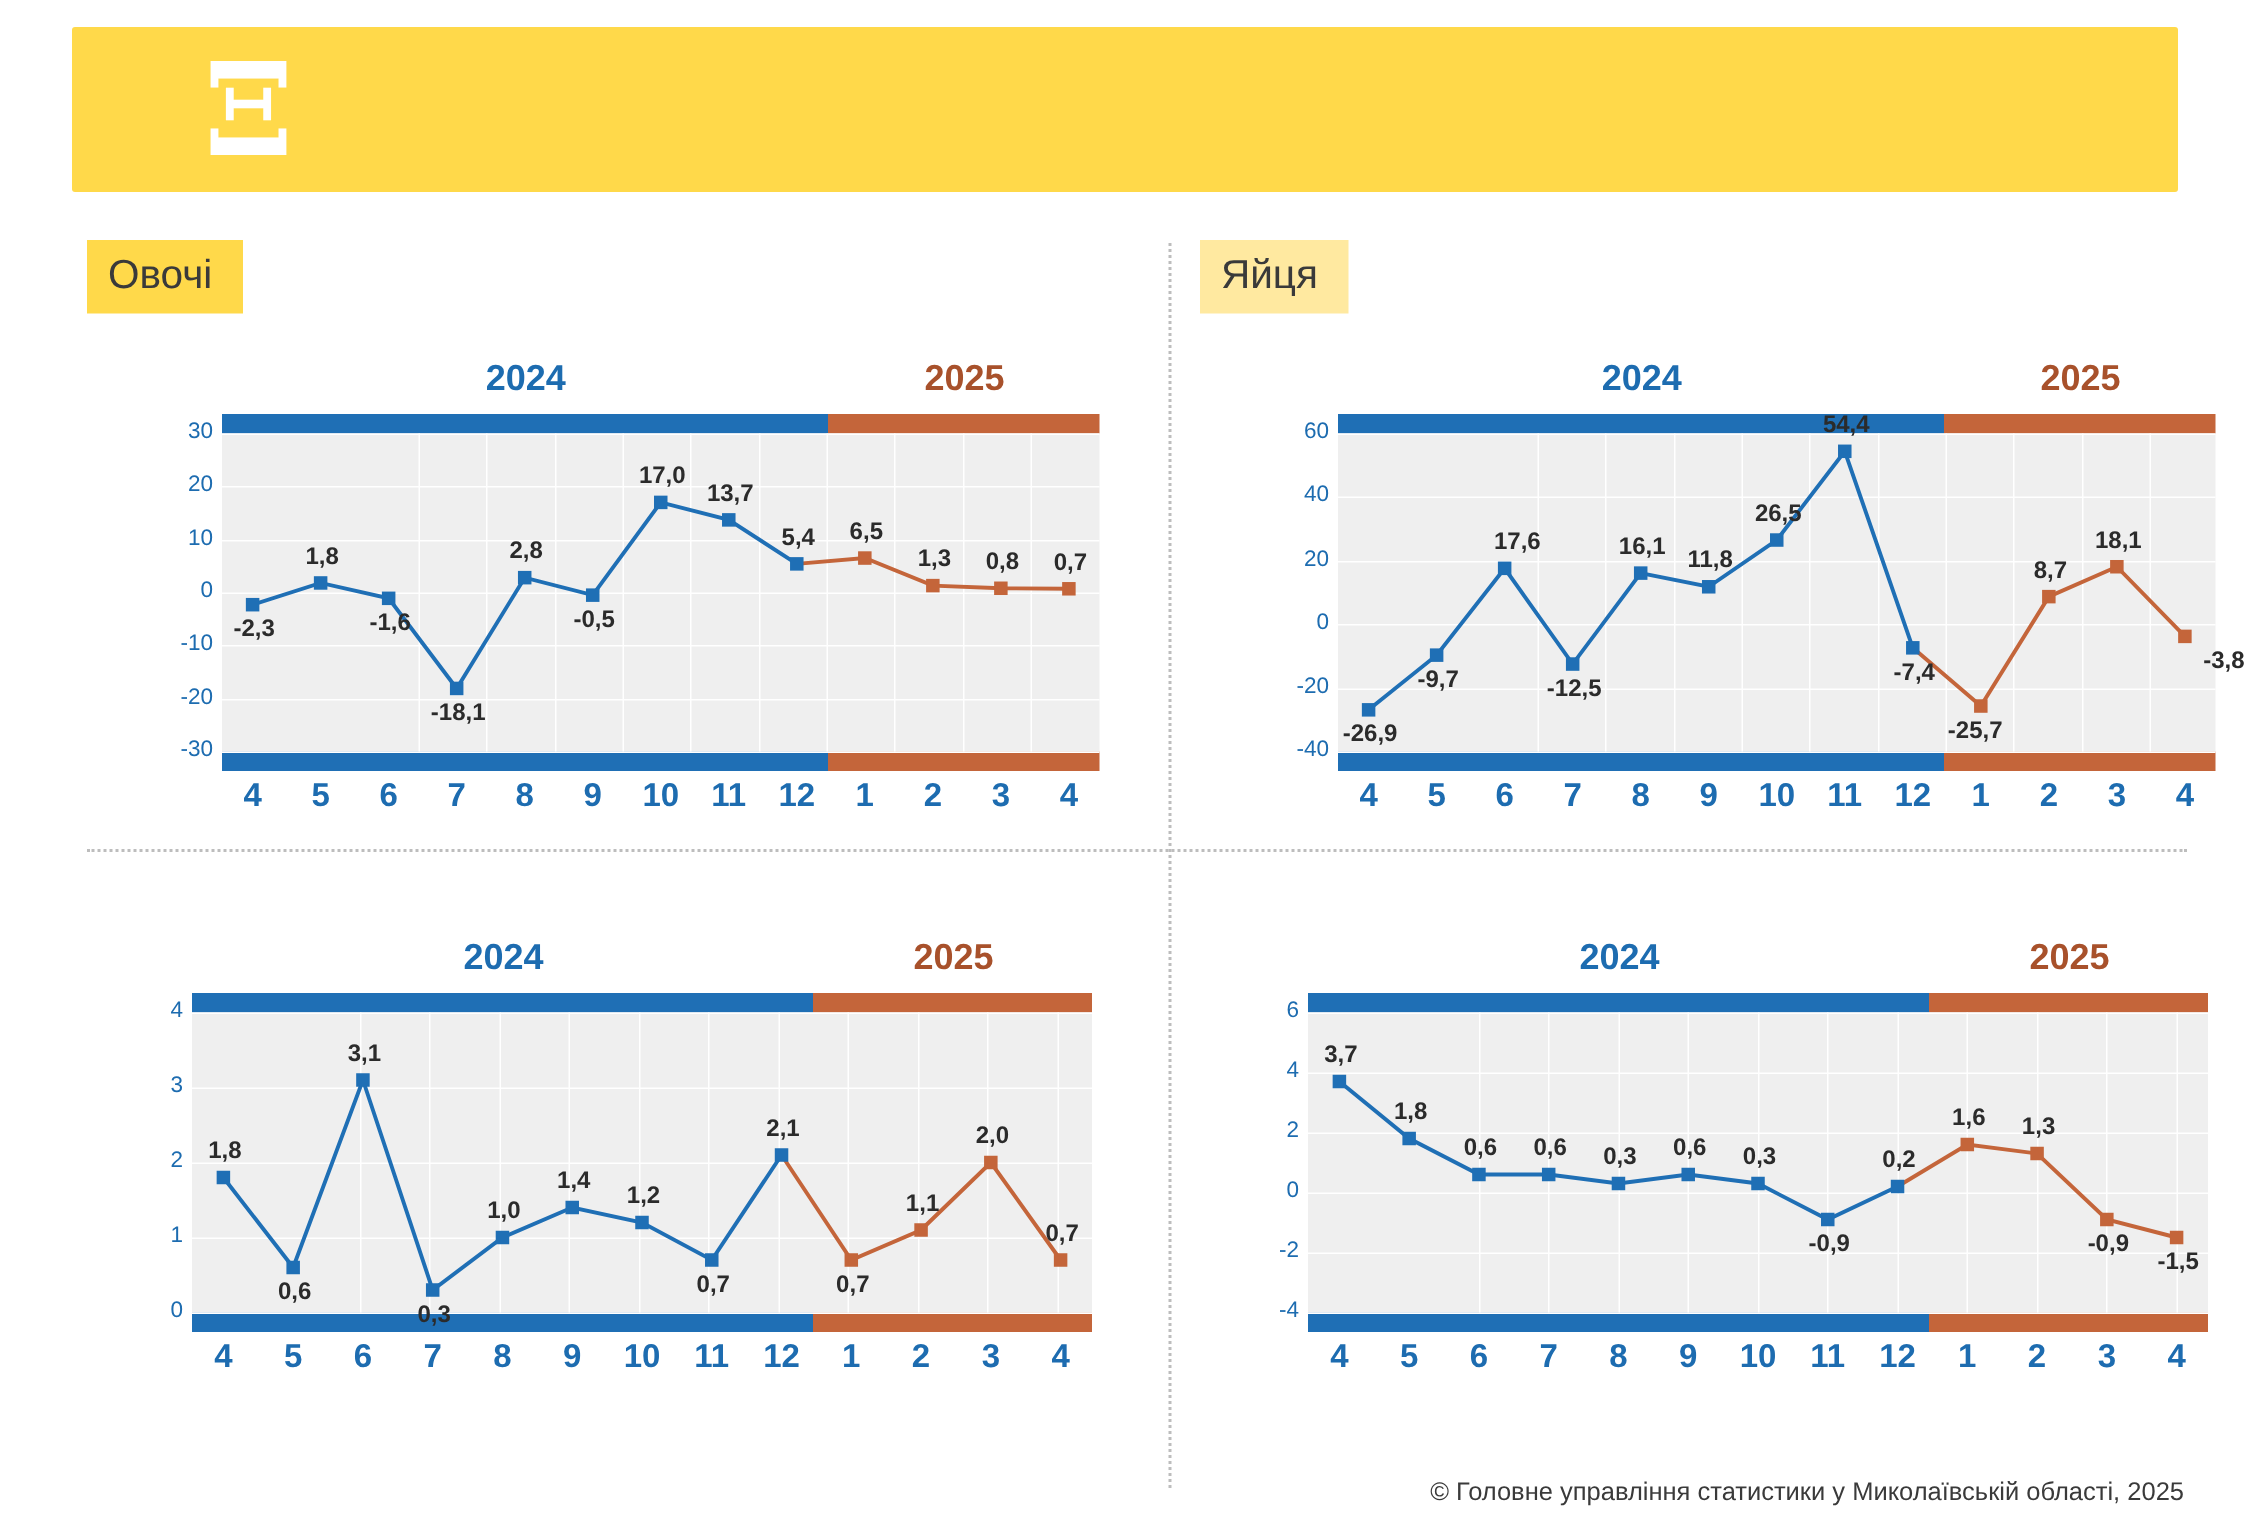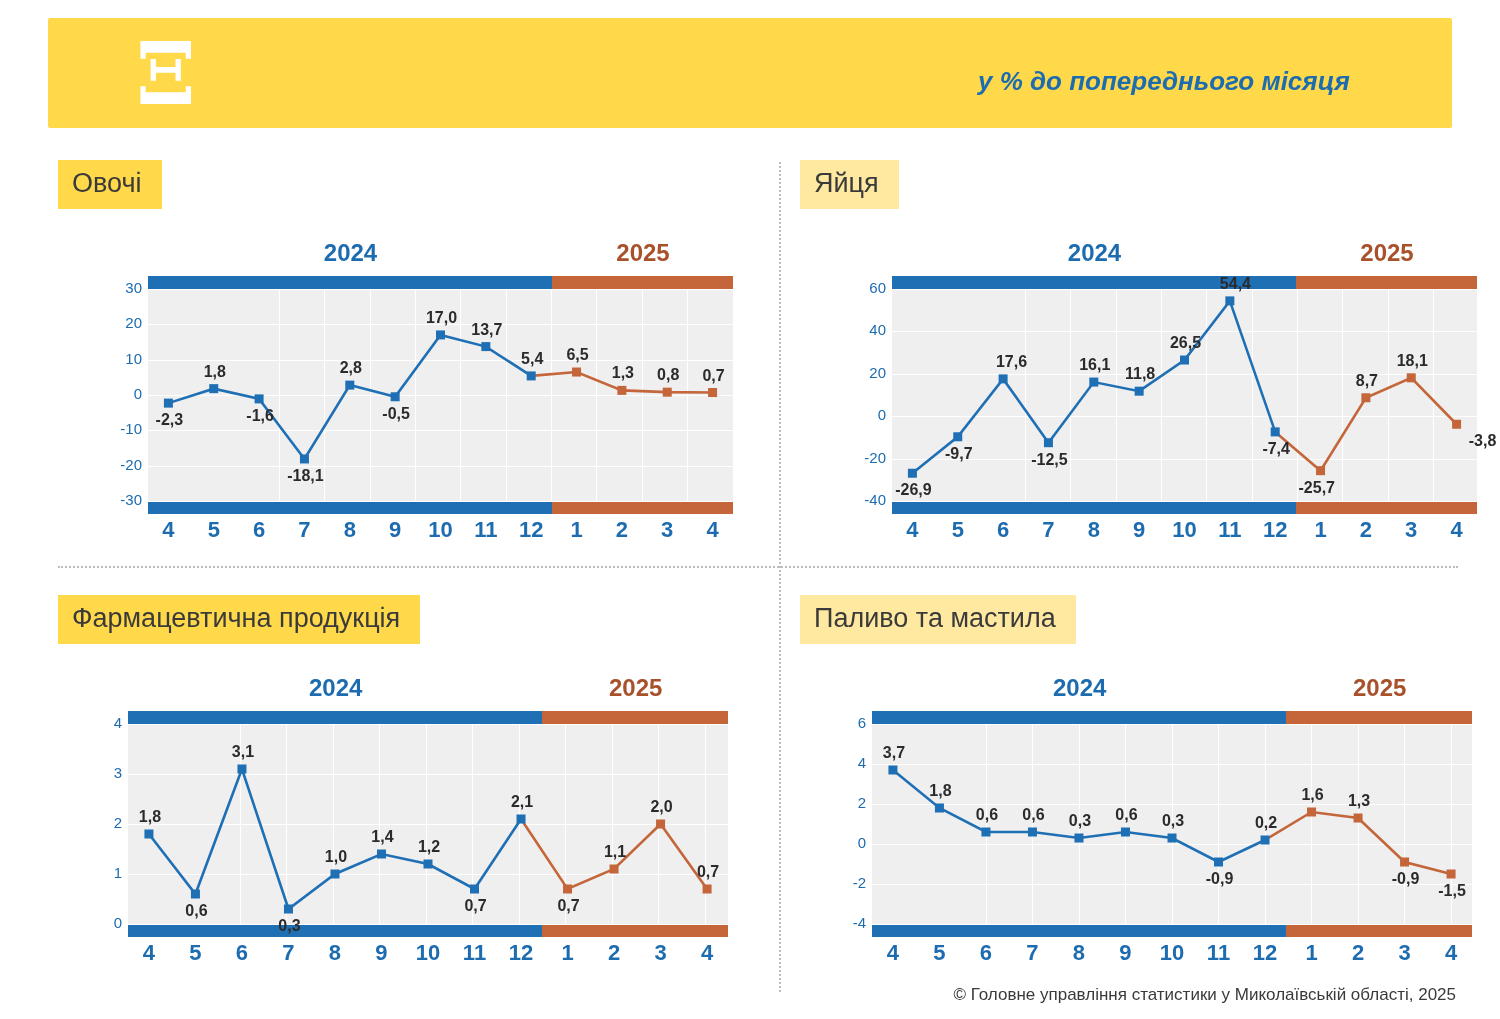--- a/index.html
+++ b/index.html
@@ -95,21 +95,20 @@
   .footer{
     position:absolute;right:44px;top:985px;
     font-size:17px;color:#3a3a3a;
   }
 </style>
 </head>
 <body>
 
 <div class="header">
   <div class="logo">Ξ</div>
-  <div class="title-right">у % до попереднього місяця</div>
 </div>
 
 <div class="divider-v"></div>
 <div class="divider-h"></div>
 
 <div class="panel panel-tl">
   <span class="cat-label">Овочі</span>
   <div class="chart-area" id="area-vegetables" style="height: 320px;">
       <div class="yearlabel y24" style="left:265.8023255813953px;top:8px;">2024</div>
       <div class="yearlabel y25" style="left:558.3023255813953px;top:8px;">2025</div>
@@ -250,31 +249,30 @@
         <rect x="606.7441860465116" y="142.328" width="9" height="9" fill="#c4653a"></rect>
         <rect x="652.0930232558139" y="188.75599999999997" width="9" height="9" fill="#c4653a"></rect>
       </svg>
       <div class="dlabel" style="left:90.40697674418604px;top:250.228px;width:46px;text-align:center;">-26,9</div>
       <div class="dlabel" style="left:135.75581395348837px;top:213.764px;width:46px;text-align:center;">-9,7</div>
       <div class="dlabel" style="left:181.10465116279067px;top:121.88799999999998px;width:46px;text-align:right;">17,6</div>
       <div class="dlabel" style="left:226.453488372093px;top:219.7px;width:46px;text-align:center;">-12,5</div>
       <div class="dlabel" style="left:271.80232558139534px;top:125.06799999999998px;width:46px;text-align:center;">16,1</div>
       <div class="dlabel" style="left:317.15116279069764px;top:134.184px;width:46px;text-align:center;">11,8</div>
       <div class="dlabel" style="left:362.5px;top:103.01999999999998px;width:46px;text-align:center;">26,5</div>
-      <div class="dlabel" style="left:407.84883720930236px;top:43.871999999999986px;width:46px;margin-left:12px;">54,4</div>
+      <div class="dlabel" style="left:407.84883720930236px;top:43.871999999999986px;width:46px;text-align:center;">54,4</div>
       <div class="dlabel" style="left:453.1976744186046px;top:208.88799999999998px;width:46px;text-align:center;">-7,4</div>
       <div class="dlabel" style="left:498.54651162790697px;top:247.684px;width:46px;text-align:left;">-25,7</div>
       <div class="dlabel" style="left:543.8953488372093px;top:140.75599999999997px;width:46px;text-align:center;">8,7</div>
       <div class="dlabel" style="left:589.2441860465116px;top:120.828px;width:46px;text-align:center;">18,1</div>
       <div class="dlabel" style="left:634.5930232558139px;top:201.25599999999997px;width:46px;text-align:center;padding-left:25px;">-3,8</div>
     </div>
 </div>
 
 <div class="panel panel-bl">
-  <span class="cat-label">Фармацевтична продукція</span>
   <div class="chart-area" id="area-pharma" style="height: 308px;">
       <div class="yearlabel y24" style="left:250.97674418604652px;top:8px;">2024</div>
       <div class="yearlabel y25" style="left:550.9767441860465px;top:8px;">2025</div>
       <div class="bandtop band-blue" style="left:70px;top:45px;width:413.953488372093px;"></div>
       <div class="bandtop band-orange" style="left:483.953488372093px;top:45px;width:186.04651162790702px;"></div>
       <div class="bandbot band-blue" style="left:70px;top:258px;width:413.953488372093px;"></div>
       <div class="bandbot band-orange" style="left:483.953488372093px;top:258px;width:186.04651162790702px;"></div>
       <div class="plot" style="left:70px;top:58px;width:600px;height:200px;"></div>
       <div class="gridv" style="left:181.86046511627907px;top:58px;height:200px;"></div>
       <div class="gridv" style="left:228.37209302325581px;top:58px;height:200px;"></div>
@@ -337,21 +335,20 @@
       <div class="dlabel" style="left:394.51162790697674px;top:231px;width:46px;text-align:center;">0,7</div>
       <div class="dlabel" style="left:441.0232558139535px;top:127px;width:46px;text-align:center;">2,1</div>
       <div class="dlabel" style="left:487.5348837209302px;top:231px;width:46px;text-align:center;">0,7</div>
       <div class="dlabel" style="left:534.046511627907px;top:177px;width:46px;text-align:center;">1,1</div>
       <div class="dlabel" style="left:580.5581395348837px;top:132px;width:46px;text-align:center;">2,0</div>
       <div class="dlabel" style="left:627.0697674418604px;top:197px;width:46px;text-align:center;">0,7</div>
     </div>
 </div>
 
 <div class="panel panel-br">
-  <span class="cat-label light">Паливо та мастила</span>
   <div class="chart-area" id="area-fuel" style="height: 308px;">
       <div class="yearlabel y24" style="left:252.97674418604652px;top:8px;">2024</div>
       <div class="yearlabel y25" style="left:552.9767441860465px;top:8px;">2025</div>
       <div class="bandtop band-blue" style="left:72px;top:45px;width:413.953488372093px;"></div>
       <div class="bandtop band-orange" style="left:485.953488372093px;top:45px;width:186.04651162790702px;"></div>
       <div class="bandbot band-blue" style="left:72px;top:258px;width:413.953488372093px;"></div>
       <div class="bandbot band-orange" style="left:485.953488372093px;top:258px;width:186.04651162790702px;"></div>
       <div class="plot" style="left:72px;top:58px;width:600px;height:200px;"></div>
       <div class="gridv" style="left:185.86046511627907px;top:58px;height:200px;"></div>
       <div class="gridv" style="left:232.37209302325581px;top:58px;height:200px;"></div>

